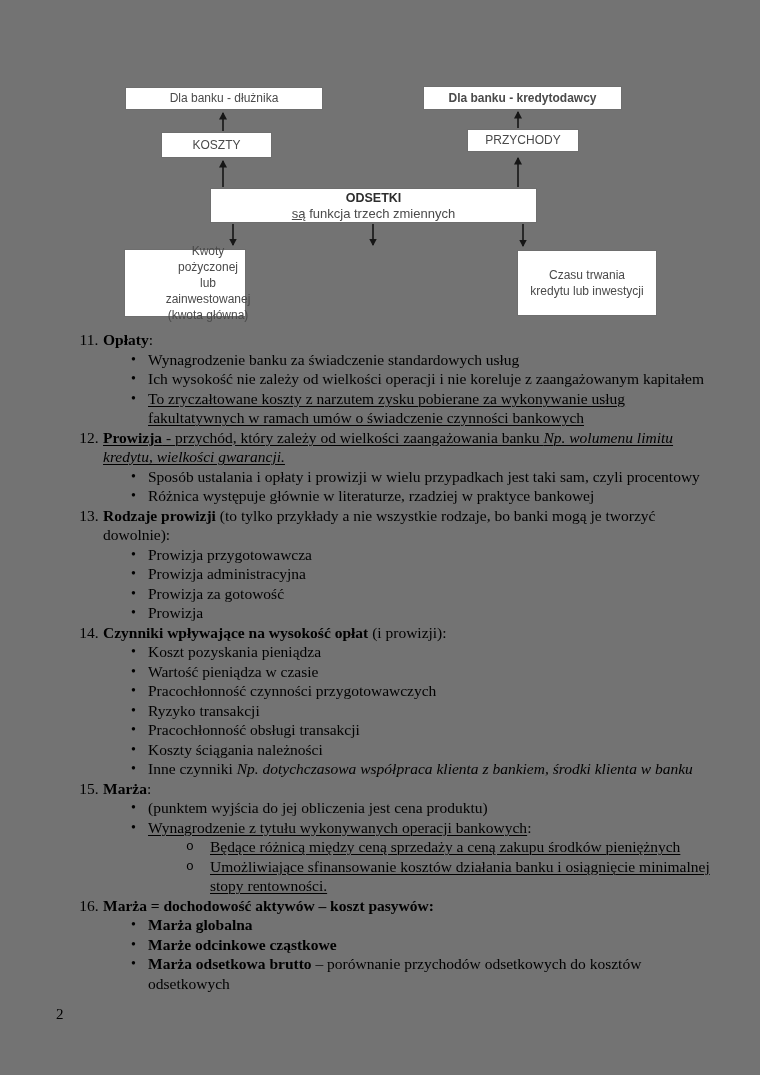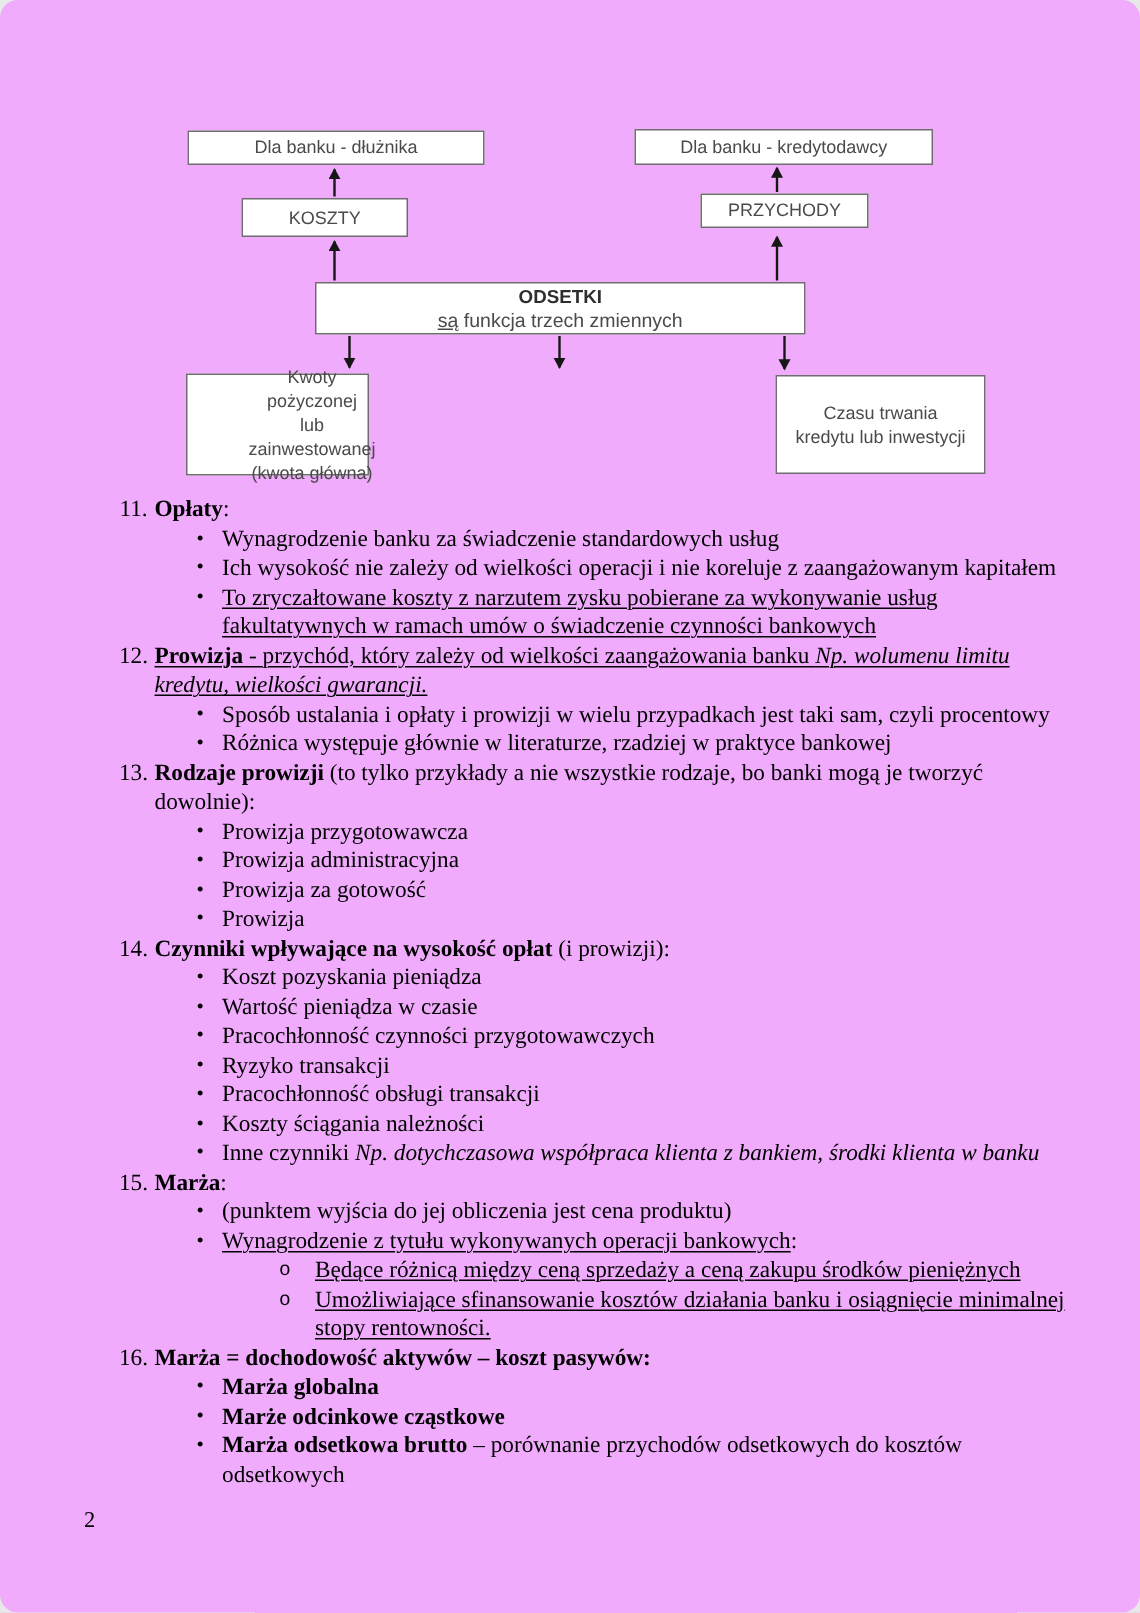--- a/index.html
+++ b/index.html
@@ -1,23 +1,22 @@
 <!DOCTYPE html>
 <html><head>
 <meta charset="utf-8">
 <style>
   html,body{margin:0;padding:0;background:#e8e8e8;}
   .page{
     position:relative;
     width:760px;height:1075px;
-    background:#f0abfc;
+    background:#737373;
     overflow:hidden;
     font-family:"Liberation Serif", serif;
     color:#000;
-    border-radius:12px;
   }
   
   .diagram{position:relative;height:322px;}
   .arrows{position:absolute;left:0;top:0;}
   .dbox{
     position:absolute;
     border:1.5px solid #6e6e6e;
     background:#fff;
     display:flex;flex-direction:column;align-items:center;justify-content:center;
     font-family:"Liberation Sans", sans-serif;
@@ -72,21 +71,21 @@
         <line x1="518" y1="128" x2="518" y2="112" marker-end="url(#ah)"></line>
         <line x1="518" y1="187" x2="518" y2="158" marker-end="url(#ah)"></line>
         <line x1="233" y1="224" x2="233" y2="245" marker-end="url(#ah)"></line>
         <line x1="373" y1="224" x2="373" y2="245" marker-end="url(#ah)"></line>
         <line x1="523" y1="224" x2="523" y2="246" marker-end="url(#ah)"></line>
       </g>
     </svg>
 
     <div class="dbox" style="left:125px;top:87px;width:198px;height:23px;">Dla banku - dłużnika</div>
 
-    <div class="dbox" style="left:423px;top:86px;width:199px;height:24px;">Dla banku - kredytodawcy</div>
+    <div class="dbox" style="left:423px;top:86px;width:199px;height:24px;font-weight:bold;">Dla banku - kredytodawcy</div>
 
     <div class="dbox" style="left:161px;top:132px;width:111px;height:26px;">KOSZTY</div>
 
     <div class="dbox" style="left:467px;top:129px;width:112px;height:23px;text-align:right;">PRZYCHODY</div>
 
     <div class="dbox" style="left:210px;top:188px;width:327px;height:35px;">
       <div class="odsetki-title">ODSETKI</div>
       <div class="odsetki-sub"><span class="u">są</span><span> funkcja trzech zmiennych</span></div>
     </div>
 

